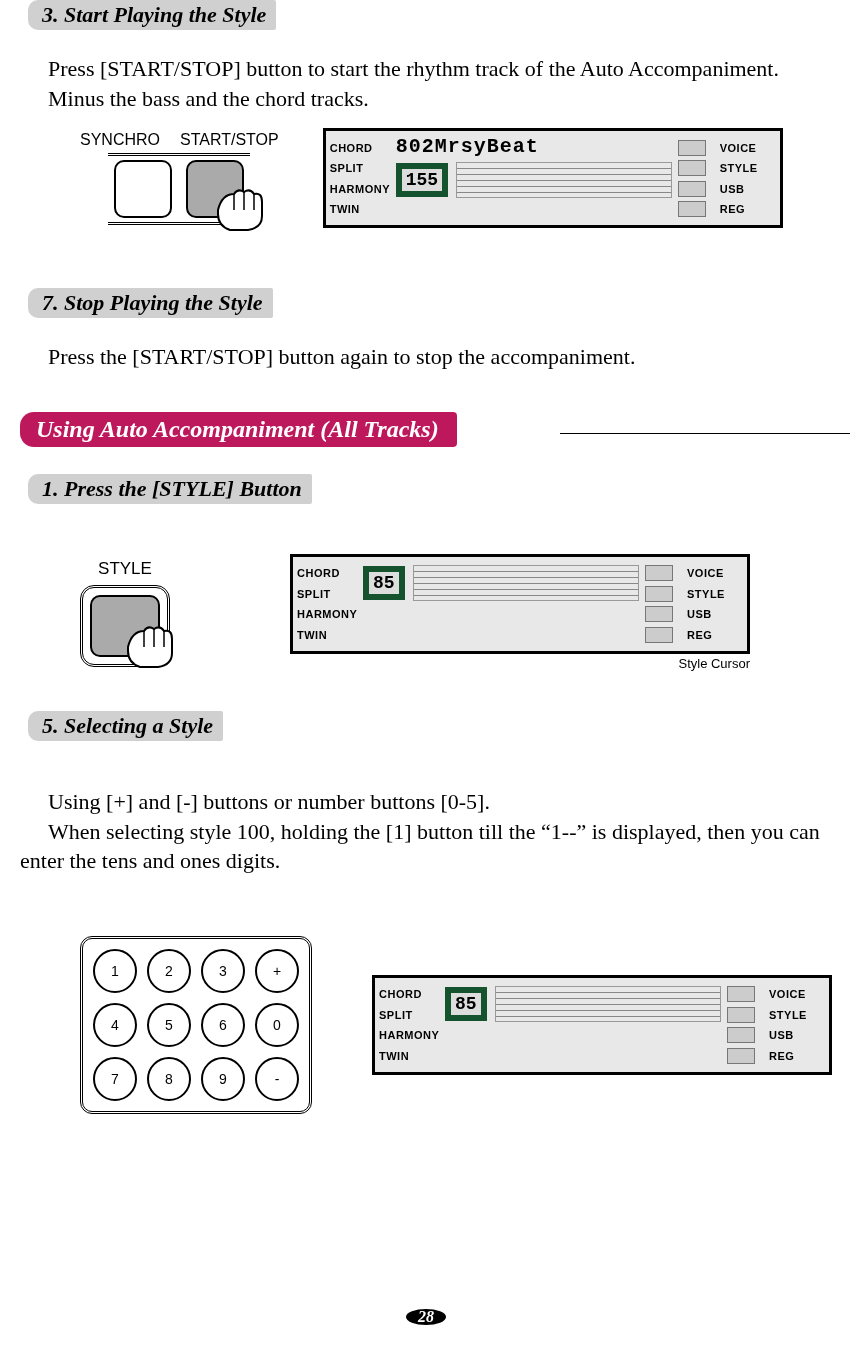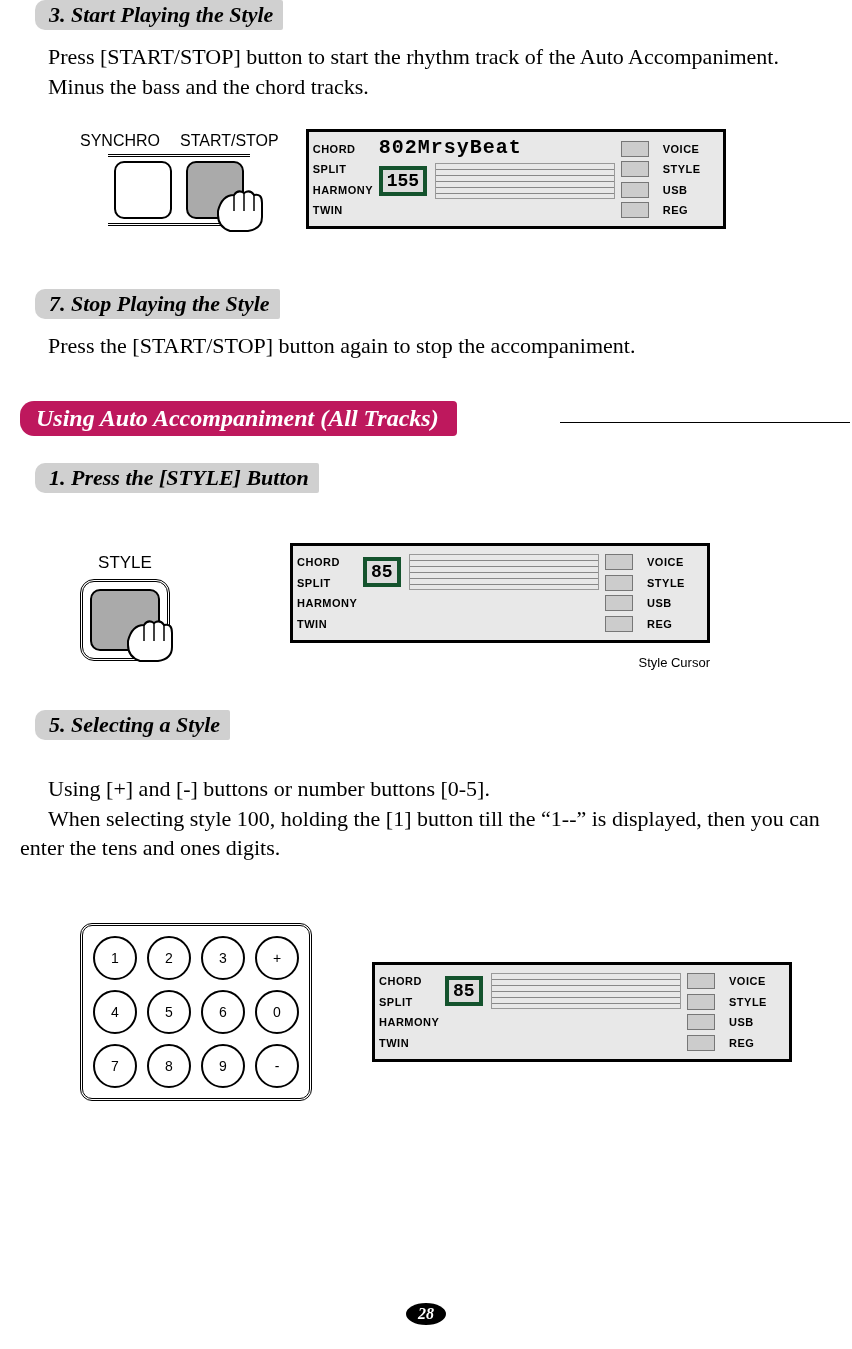--- a/index.html
+++ b/index.html
@@ -13,26 +13,26 @@
       padding: 0 20px;
     }
     .sub-heading {
       background: #d0d0d0;
       display: inline-block;
       padding: 2px 10px 2px 14px;
       font-size: 22px;
       font-weight: bold;
       font-style: italic;
       border-radius: 10px 2px 2px 10px;
-      margin-left: 15px;
+      margin-left: 8px;
     }
     .body-text {
       font-size: 22px;
       line-height: 1.35;
-      margin-top: 12px;
+      margin-top: 24px;
     }
     .indent { padding-left: 28px; }
     .section-title {
       background: #be185d;
       color: #fff;
       display: inline-block;
       padding: 4px 18px 4px 16px;
       font-size: 24px;
       font-weight: bold;
       font-style: italic;
@@ -41,22 +41,22 @@
     }
     .section-rule {
       border-top: 1px solid #000;
       margin-top: -14px;
       margin-left: 540px;
       width: 290px;
     }
     .figure-row {
       display: flex;
       align-items: center;
-      gap: 27px;
-      margin-top: 28px;
+      gap: 44px;
+      margin-top: 15px;
       margin-left: 60px;
     }
     .btn-panel {
       display: flex;
       flex-direction: column;
       align-items: center;
     }
     .btn-labels {
       display: flex;
       gap: 20px;
@@ -81,21 +81,21 @@
       position: relative;
     }
     .phys-button.filled { background: #aaa; }
     .hand {
       position: absolute;
       right: -36px;
       bottom: -24px;
       pointer-events: none;
     }
     .lcd {
-      width: 420px;
+      width: 460px;
       height: 100px;
       border: 3px solid #000;
       background: #e8e8e8;
       display: flex;
       align-items: stretch;
       font-family: Arial, sans-serif;
       font-size: 11px;
       position: relative;
     }
     .lcd-left, .lcd-right {
@@ -124,21 +124,21 @@
     .lcd-sub {
       display: flex;
       align-items: center;
       gap: 8px;
       margin-top: 4px;
     }
     .lcd-tempo {
       font-family: "Courier New", monospace;
       font-size: 18px;
       font-weight: bold;
-      border: 4px solid #14532d;
+      border: 6px solid #14532d;
       padding: 1px 4px;
       background: #ddd;
     }
     .lcd-staff {
       flex: 1;
       height: 36px;
       border: 1px solid #999;
       background: repeating-linear-gradient(to bottom, transparent 0 5px, #888 5px 6px);
       position: relative;
     }
@@ -147,21 +147,21 @@
       display: flex;
       flex-direction: column;
       justify-content: space-around;
       padding: 6px 0;
     }
     .lcd-iconbox { width: 28px; height: 16px; border: 1px solid #777; background: #ccc; }
     .style-caption {
       font-family: Arial, sans-serif;
       font-size: 13px;
       text-align: right;
-      margin-top: 12px;
+      margin-top: 2px;
     }
     .single-button-wrap {
       display: flex;
       flex-direction: column;
       align-items: center;
     }
     .single-button-label {
       font-family: Arial, sans-serif;
       font-size: 17px;
       margin-bottom: 6px;
@@ -200,21 +200,21 @@
     }
     .page-num {
       position: absolute;
       bottom: 24px;
       left: 50%;
       transform: translateX(-50%);
       background: #000;
       color: #fff;
       border-radius: 50%/50%;
       width: 40px;
-      height: 22px;
+      height: 16px;
       display: flex;
       align-items: center;
       justify-content: center;
       font-style: italic;
       font-weight: bold;
       font-size: 16px;
     }
     .spacer-lg { height: 60px; }
     .spacer-md { height: 40px; }
     .spacer-sm { height: 22px; }

